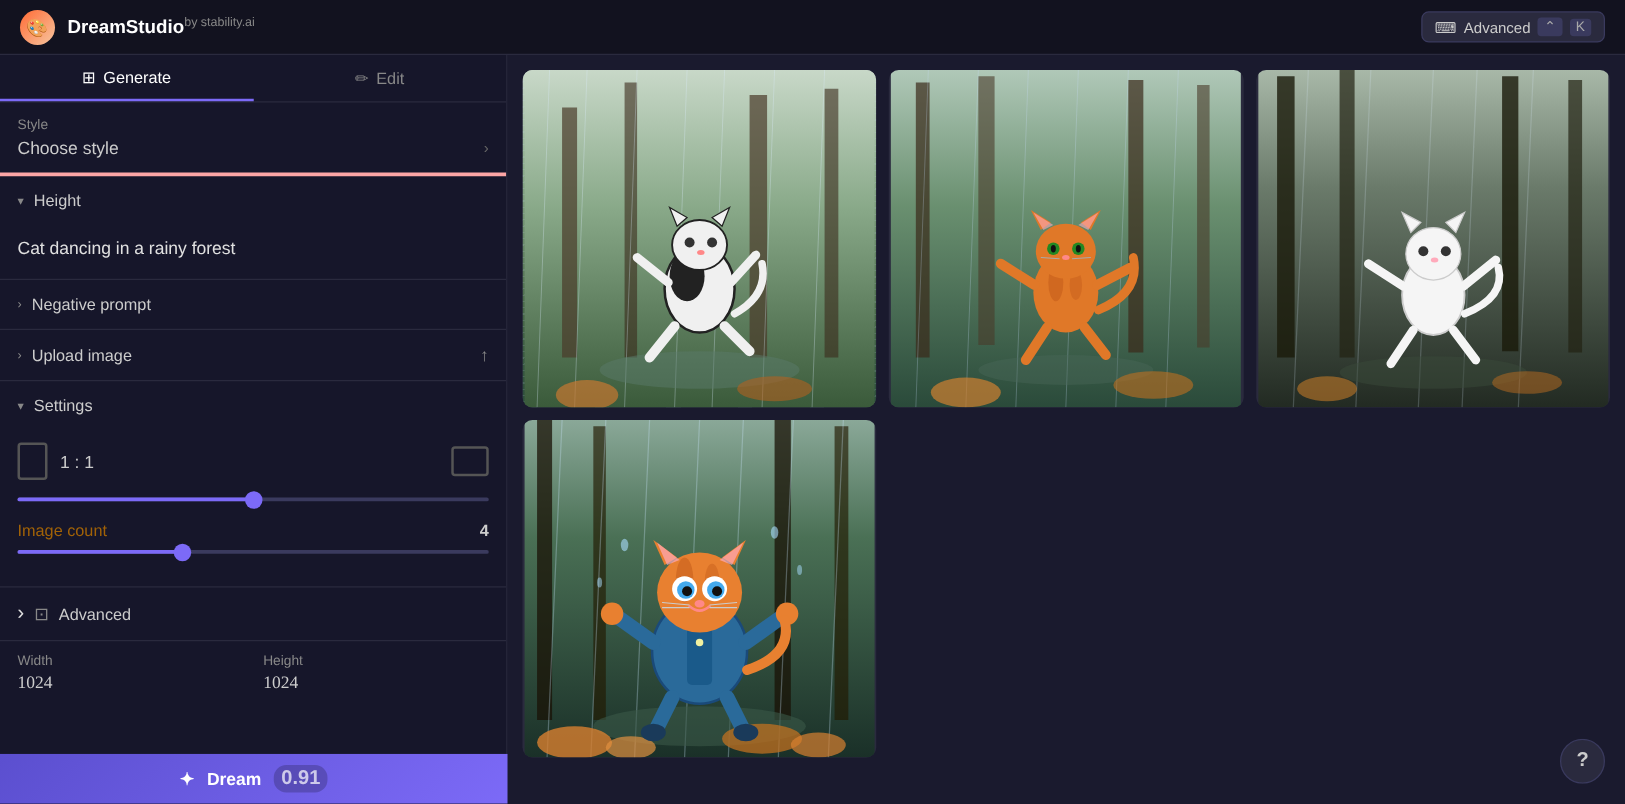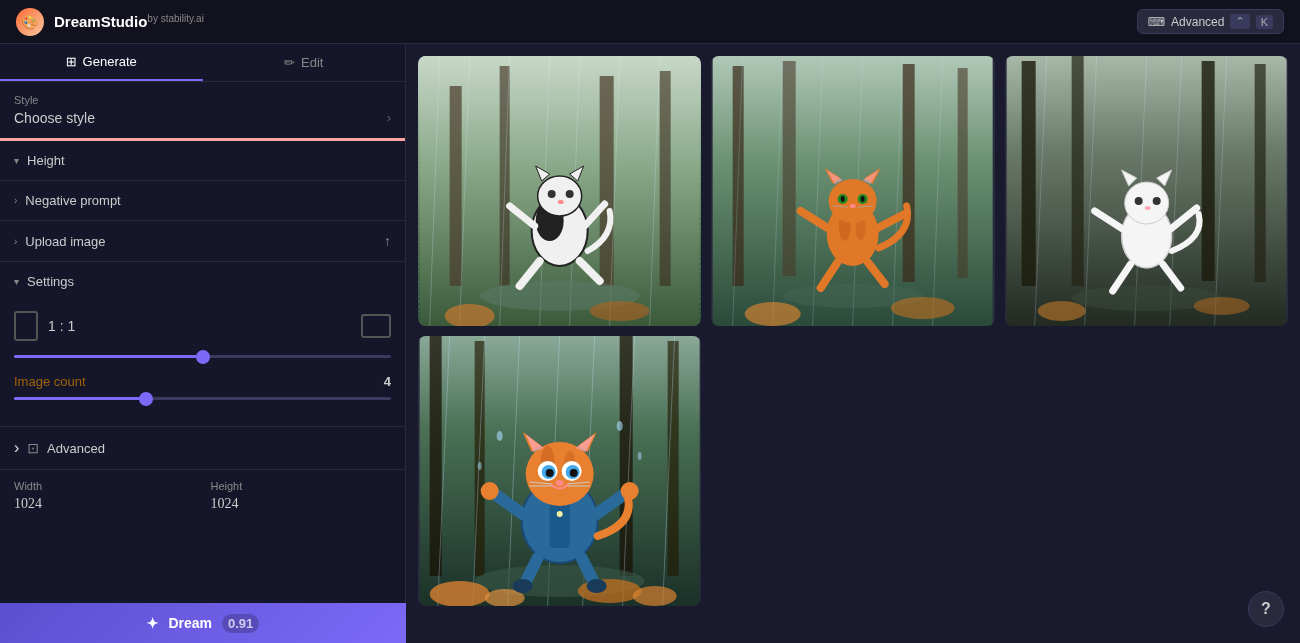--- a/index.html
+++ b/index.html
@@ -333,21 +333,21 @@
       align-items: center;
       justify-content: center;
       gap: 10px;
       cursor: pointer;
       font-size: 14px;
       font-weight: 600;
       color: #ffffff;
     }
 
     .dream-credit {
-      font-size: 13px;
+      font-size: 16px;
       color: rgba(255,255,255,0.7);
       background: rgba(0,0,0,0.2);
       padding: 2px 6px;
       border-radius: 10px;
     }
 
     
     .content {
       flex: 1;
       background: #1a1a2e;
@@ -455,20 +455,23 @@
       <div class="style-selector">
         <span class="style-value">Choose style</span>
         <span class="chevron-right">›</span>
       </div>
     </div>
 
     <div class="collapsible">
       <div class="collapsible-header">
         <span class="chevron">▾</span>
         <span class="collapsible-title">Height</span>
+      </div>
+      <div class="prompt-content">
+        <div class="prompt-text">Cat dancing in a rainy forest</div>
       </div>
     </div>
 
     <div class="collapsible">
       <div class="collapsible-header">
         <span class="chevron">›</span>
         <span class="collapsible-title">Negative prompt</span>
       </div>
     </div>
 

